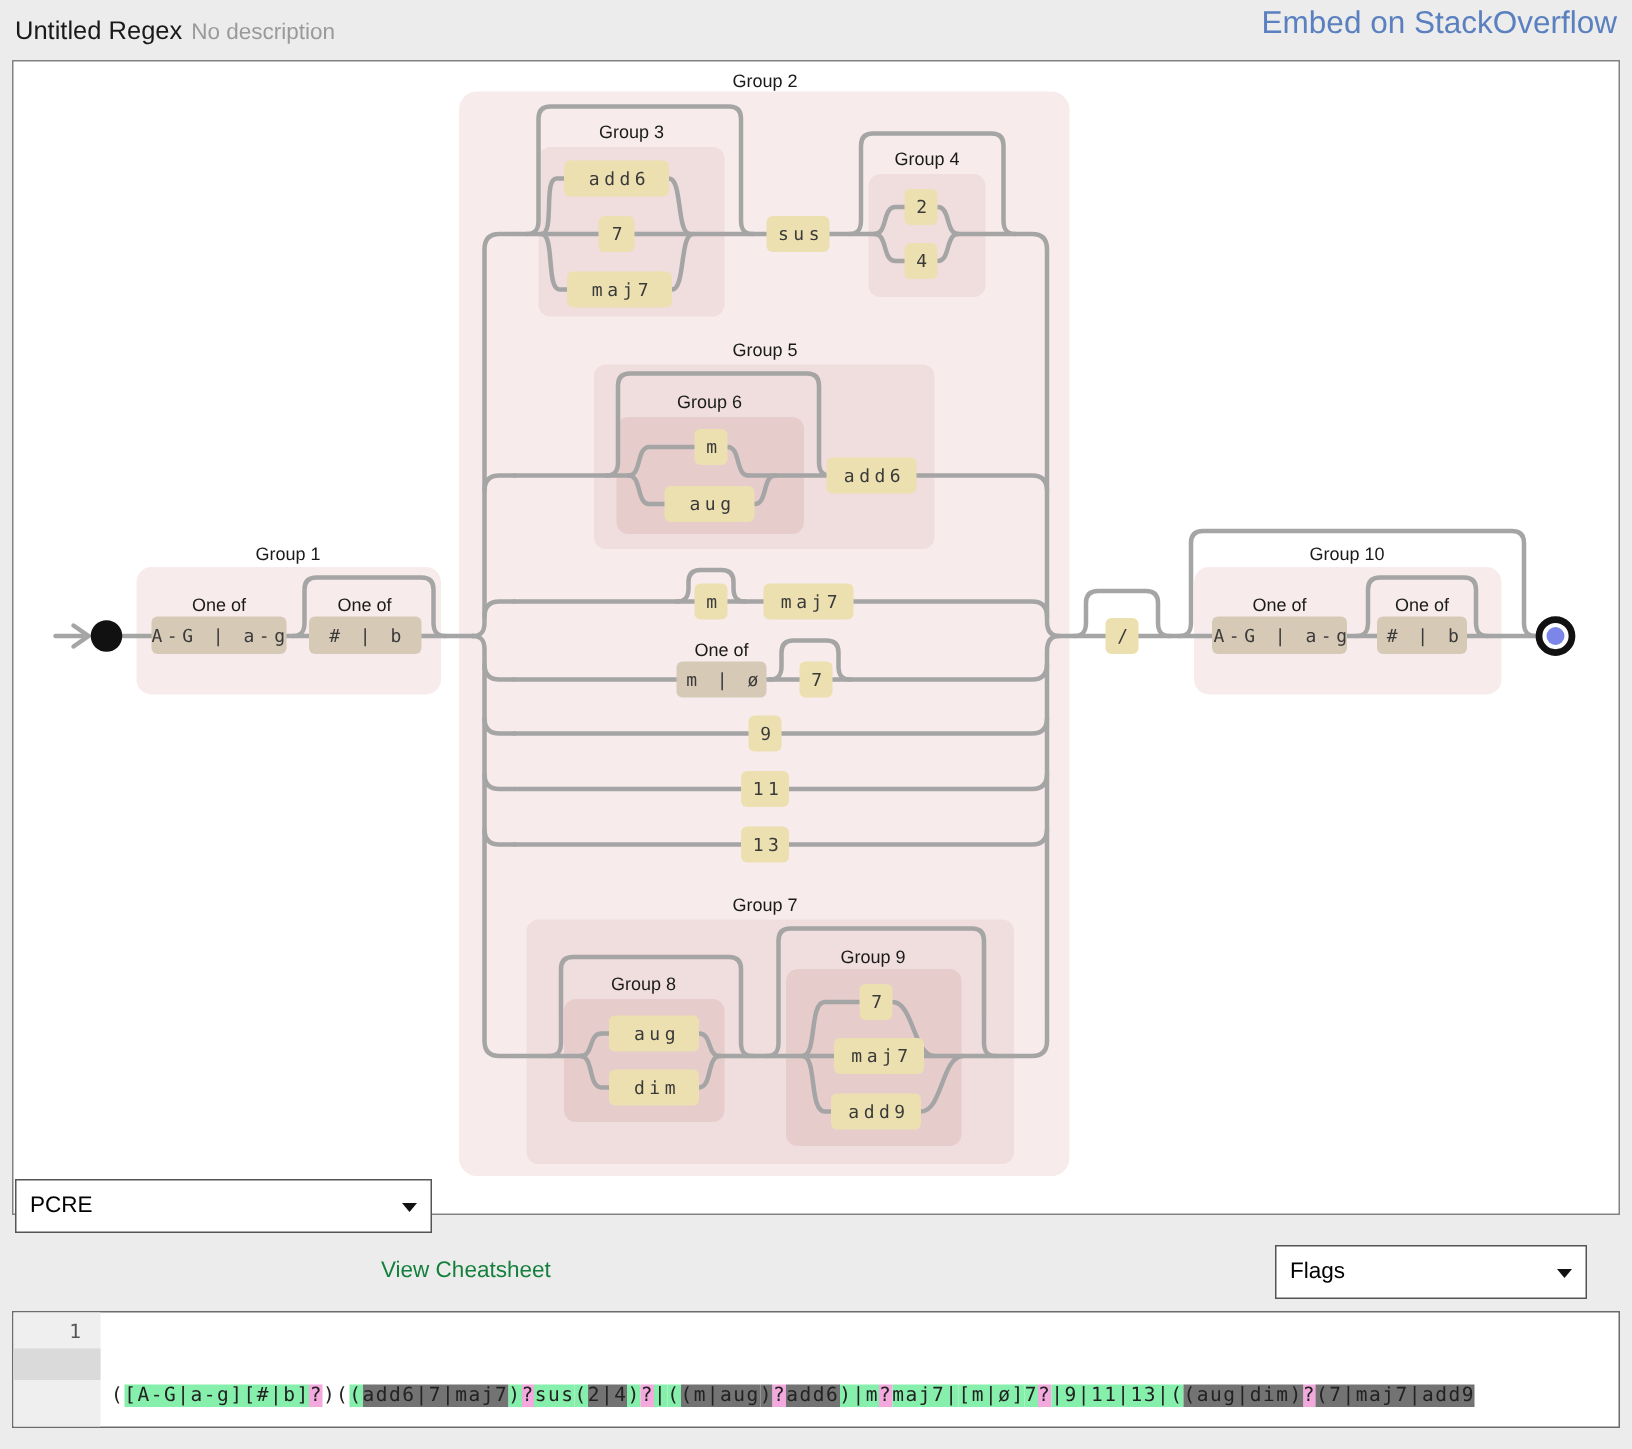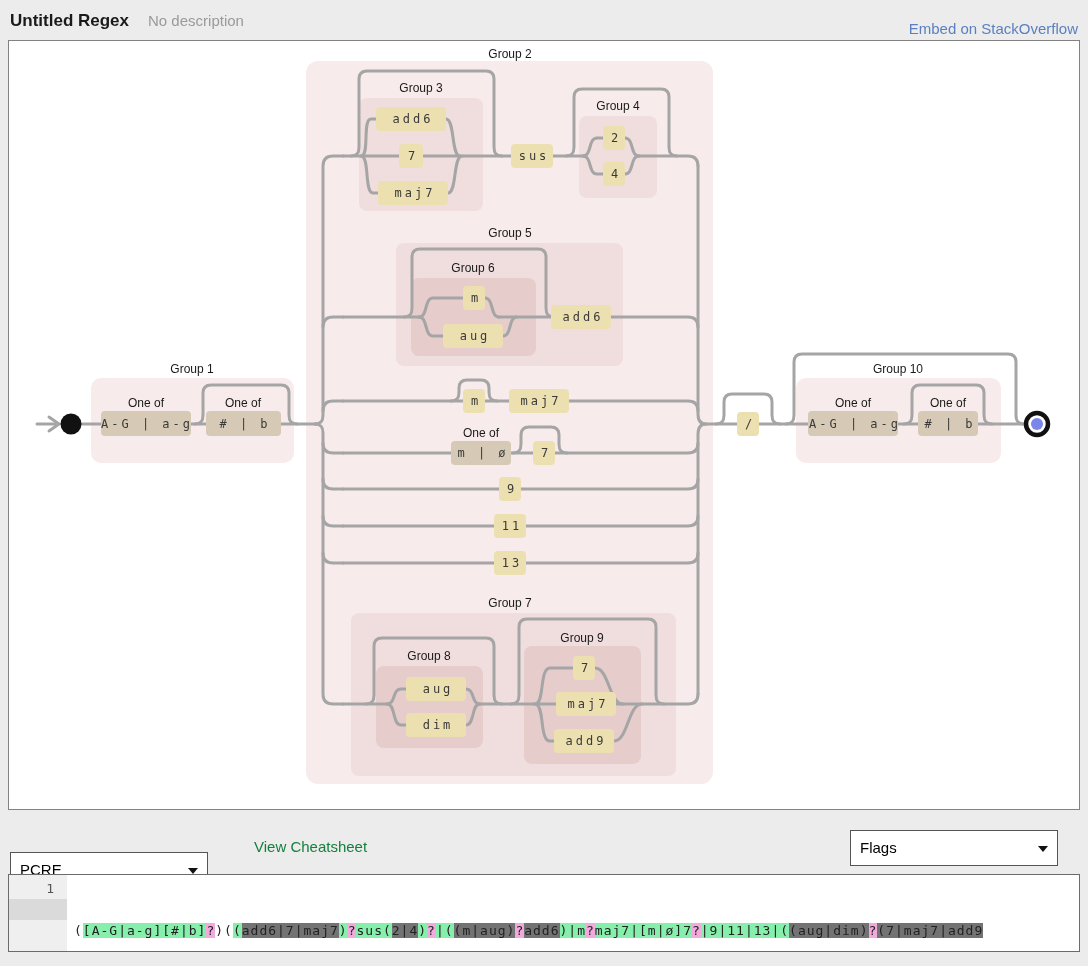--- a/index.html
+++ b/index.html
@@ -2,23 +2,23 @@
 <html><head>
 <meta charset="utf-8">
 <style>
   html,body{margin:0;padding:0}
   body{width:1088px;height:966px;position:relative;background:#ececec;
        font-family:"Liberation Sans",sans-serif;overflow:hidden}
 
   
   .header{position:absolute;left:0;top:0;width:1088px;height:40px}
   .titlewrap{position:absolute;left:10px;top:11px;white-space:nowrap}
-  .title{font-size:17px;font-weight:bold;color:#1a1a1a}
-  .subtitle{font-size:15px;color:#9a9a9a;margin-left:19px}
-  .embed-link{position:absolute;right:10px;top:20px;font-size:15px;color:#5b80c0;text-decoration:none;cursor:pointer}
+  .title{font-size:17px;font-weight:normal;color:#1a1a1a}
+  .subtitle{font-size:15px;color:#9a9a9a;margin-left:6px}
+  .embed-link{position:absolute;right:10px;top:4px;font-size:21px;color:#5b80c0;text-decoration:none;cursor:pointer}
 
   
   .panel{position:absolute;left:8px;top:40px;width:1072px;height:770px;background:#fff;
          border:1px solid #828282;box-sizing:border-box}
   .panel svg{position:absolute;left:0;top:0}
   .glabel{font-family:"Liberation Sans",sans-serif;font-size:12px;fill:#1a1a1a;text-anchor:middle}
   .btext{font-family:"DejaVu Sans Mono",monospace;font-size:12px;fill:#3a3a3a;letter-spacing:3px;text-anchor:middle}
 
   
   .select{position:absolute;height:36px;background:#fff;border:1px solid #555;box-sizing:border-box;
@@ -222,21 +222,21 @@
     <text class="glabel" x="844" y="366">One of</text>
     <text class="glabel" x="939" y="366">One of</text>
   </g>
 
   <circle cx="62" cy="383" r="10.5" fill="#111"></circle>
   <circle cx="1028" cy="383" r="11" fill="#fff" stroke="#111" stroke-width="4.5"></circle>
   <circle cx="1028" cy="383" r="6" fill="#7b86e8"></circle>
 </svg>
 </div>
 
-<div class="select" style="left:10px;top:852px;width:198px">
+<div class="select" style="left:10px;top:786px;width:278px">
   <span>PCRE</span>
   <span class="caret"></span>
 </div>
 <a class="cheatsheet">View Cheatsheet</a>
 <div class="select" style="left:850px;top:830px;width:208px">
   <span>Flags</span>
   <span class="caret"></span>
 </div>
 
 <div class="editor">

